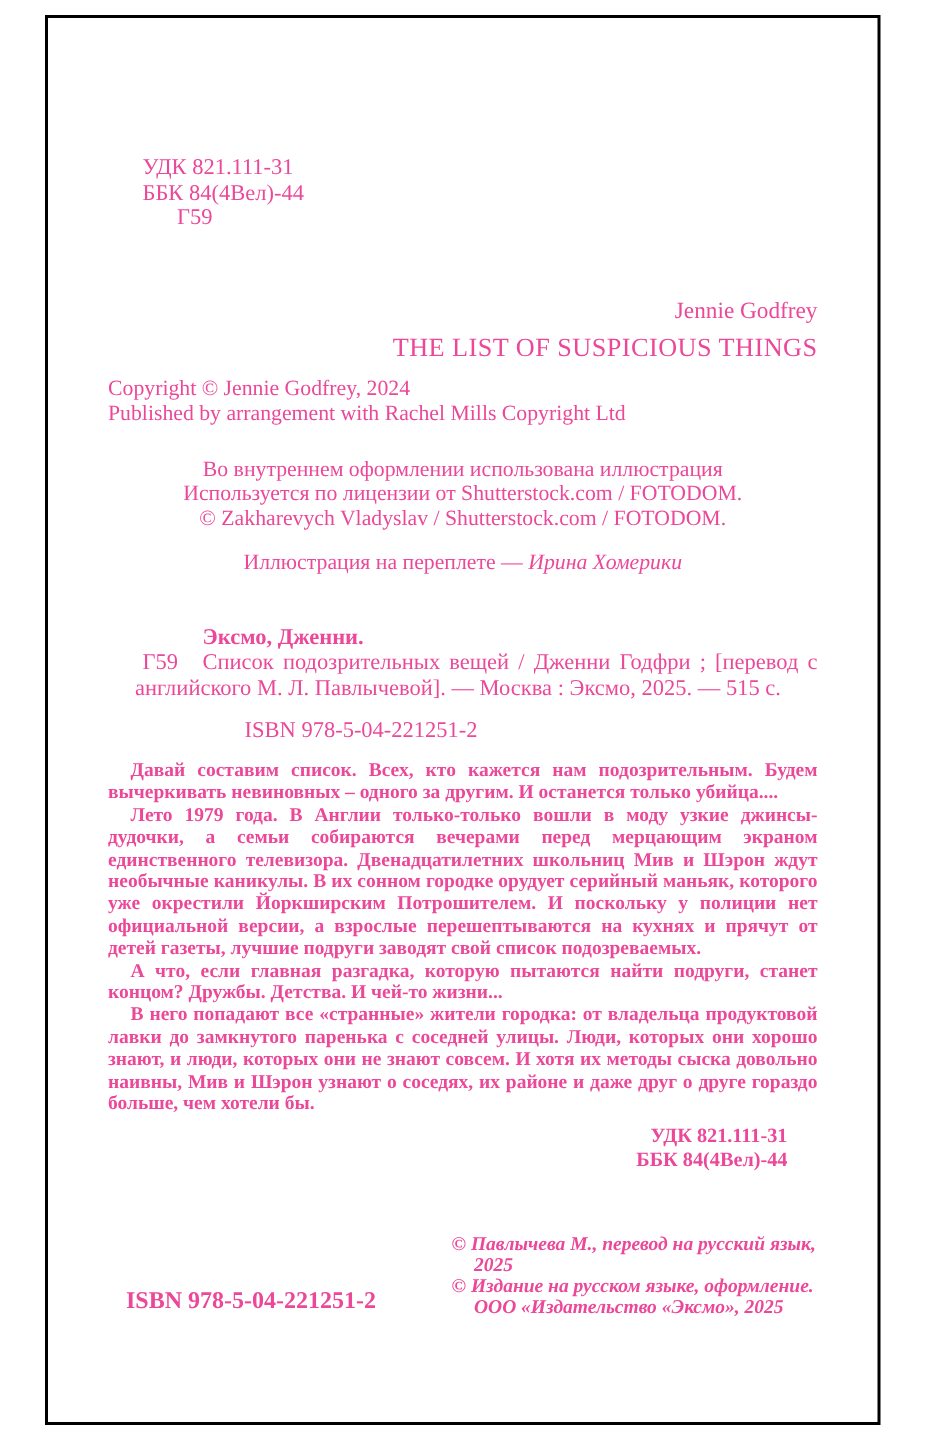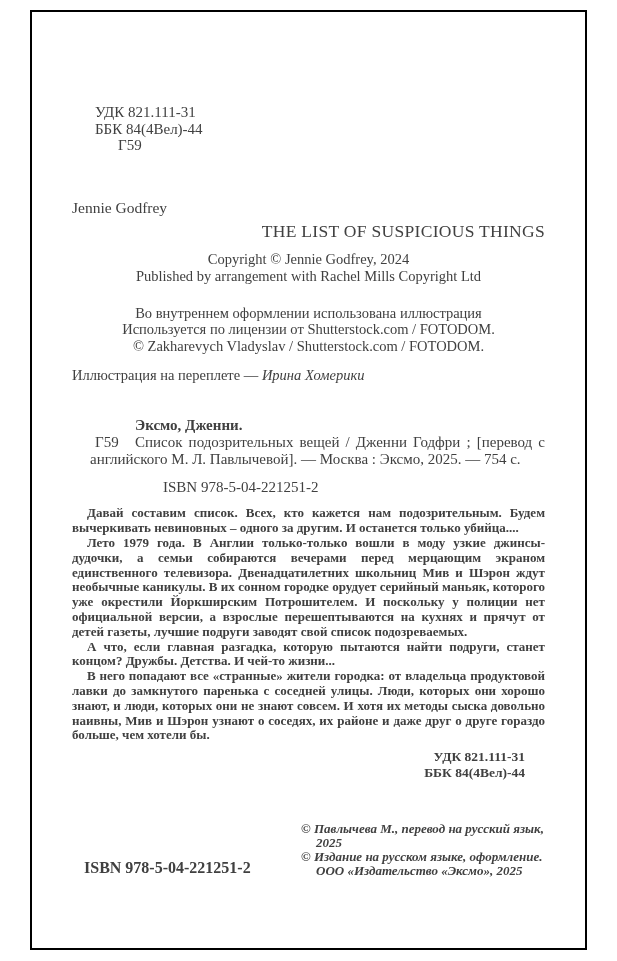--- a/index.html
+++ b/index.html
@@ -3,21 +3,21 @@
 <meta charset="utf-8">
 <style>
   * { margin: 0; padding: 0; box-sizing: border-box; }
   html, body { background: #ffffff; }
   .page {
     position: relative;
     width: 617px;
     height: 961px;
     background: #ffffff;
     font-family: "Liberation Serif", "DejaVu Serif", serif;
-    color: #404040;
+    color: #ec4899;
     overflow: hidden;
   }
   .frame {
     position: absolute;
     top: 10px;
     left: 30px;
     width: 557px;
     height: 940px;
     border: 2px solid #000000;
     padding: 0 40px;
@@ -25,27 +25,27 @@
   
   .meta-top {
     margin-top: 92px;
     margin-left: 23px;
     font-size: 15px;
     line-height: 16.5px;
   }
   .meta-top .code-line { margin-left: 23px; }
 
   
-  .author-en   { margin-top: 45px; text-align: left; font-size: 15.5px; }
+  .author-en   { margin-top: 45px; text-align: right; font-size: 15.5px; }
   .title-en    { margin-top: 4px;  text-align: right; font-size: 17.5px; letter-spacing: 0.3px; }
-  .copy-line   { text-align: center; font-size: 14.5px; line-height: 17px; }
+  .copy-line   { font-size: 14.5px; line-height: 17px; }
   .copy-block  { margin-top: 9px; }
 
   .illus-block { margin-top: 20px; text-align: center; font-size: 14.5px; line-height: 16.5px; }
-  .cover-line  { margin-top: 13px; text-align: left; font-size: 14.5px; }
+  .cover-line  { margin-top: 13px; text-align: center; font-size: 14.5px; }
   .cover-line .artist { font-style: italic; }
 
   
   .bib {
     position: relative;
     margin-top: 33px;
     margin-left: 18px;
     font-size: 15px;
     line-height: 16.8px;
     text-align: justify;
@@ -123,21 +123,21 @@
       <div>© Zakharevych Vladyslav / Shutterstock.com / FOTODOM.</div>
     </div>
 
     <div class="cover-line">
       <span>Иллюстрация на переплете — </span><span class="artist">Ирина Хомерики</span>
     </div>
 
     <div class="bib">
       <span class="bib-code">Г59</span>
       <p class="bib-author">Эксмо, Дженни.</p>
-      <p class="bib-desc">Список подозрительных вещей / Дженни Годфри ; [перевод с английского М. Л. Павлычевой]. — Москва : Эксмо, 2025. — 754 с.</p>
+      <p class="bib-desc">Список подозрительных вещей / Дженни Годфри ; [перевод с английского М. Л. Павлычевой]. — Москва : Эксмо, 2025. — 515 с.</p>
     </div>
 
     <div class="isbn-mid">ISBN 978-5-04-221251-2</div>
 
     <div class="annotation">
       <p>Давай составим список. Всех, кто кажется нам подозрительным. Будем вычеркивать невиновных – одного за другим. И останется только убийца....</p>
       <p>Лето 1979 года. В Англии только-только вошли в моду узкие джинсы-дудочки, а семьи собираются вечерами перед мерцающим экраном единственного телевизора. Двенадцатилетних школьниц Мив и Шэрон ждут необычные каникулы. В их сонном городке орудует серийный маньяк, которого уже окрестили Йоркширским Потрошителем. И поскольку у полиции нет официальной версии, а взрослые перешептываются на кухнях и прячут от детей газеты, лучшие подруги заводят свой список подозреваемых.</p>
       <p>А что, если главная разгадка, которую пытаются найти подруги, станет концом? Дружбы. Детства. И чей-то жизни...</p>
       <p>В него попадают все «странные» жители городка: от владельца продуктовой лавки до замкнутого паренька с соседней улицы. Люди, которых они хорошо знают, и люди, которых они не знают совсем. И хотя их методы сыска довольно наивны, Мив и Шэрон узнают о соседях, их районе и даже друг о друге гораздо больше, чем хотели бы.</p>
     </div>

